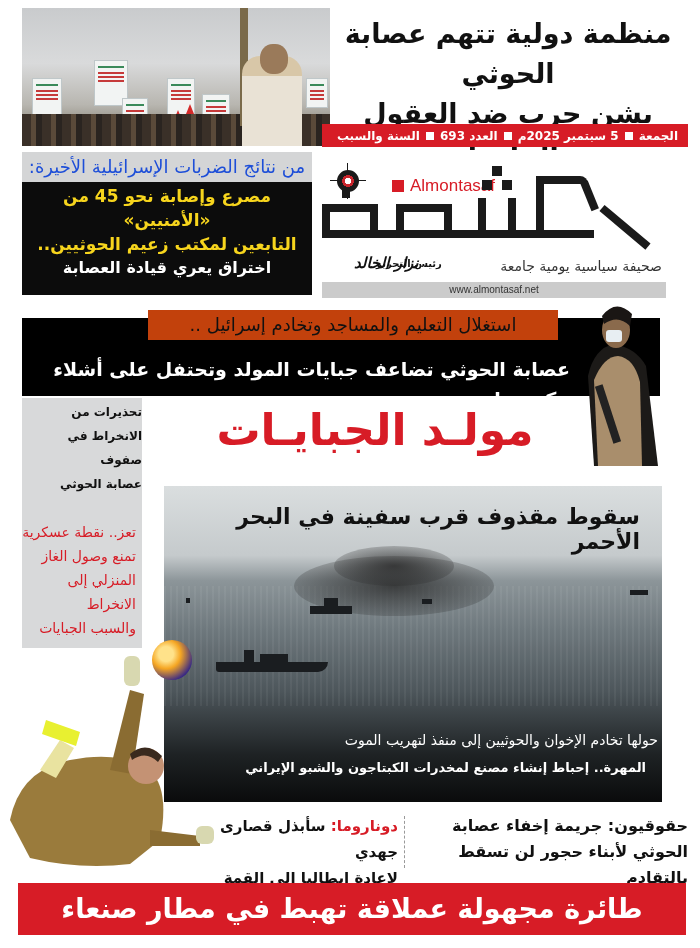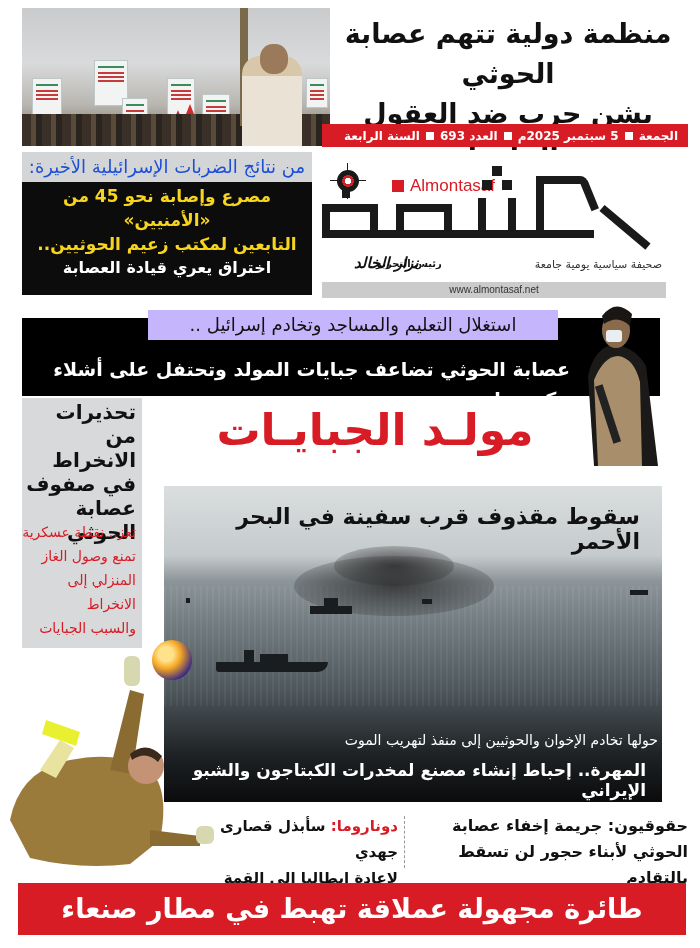--- a/index.html
+++ b/index.html
@@ -40,52 +40,52 @@
     
     #masthead { left: 318px; top: 150px; width: 372px; height: 150px; background: #fff; }
     #logo-en { left: 410px; top: 176px; color: #d71c26; font-family: "Liberation Sans", sans-serif; font-size: 17px; }
     #logo-en-sq { left: 392px; top: 180px; width: 12px; height: 12px; background: #d71c26; }
     #logo-ar { left: 322px; top: 190px; width: 346px; height: 62px; }
     .lg { position: absolute; background: #1a1a1a; }
     #target-icon { left: 337px; top: 170px; width: 22px; height: 22px; border-radius: 50%;
       border: 3px solid #1a1a1a; background: radial-gradient(circle, #fff 0 3px, #c8242c 3px 6px, #1a1a1a 6px); }
     #target-cross-h { left: 330px; top: 180px; width: 36px; height: 1px; background: #1a1a1a; }
     #target-cross-v { left: 347px; top: 163px; width: 1px; height: 36px; background: #1a1a1a; }
-    #tagline { right: 38px; top: 258px; font-size: 11px; color: #333; }
+    #tagline { right: 38px; top: 258px; font-size: 14px; color: #333; }
     #editor-label { left: 376px; top: 258px; font-size: 10px; font-weight: bold; color: #111; }
     #editor-name { left: 322px; top: 254px; font-size: 15px; font-style: italic; font-weight: bold; color: #111; font-family: "DejaVu Serif", serif; margin-left: 32px; }
     #website { left: 322px; top: 282px; width: 344px; height: 16px; background: #cbcbcb;
       font-family: "Liberation Sans", sans-serif; font-size: 10px; text-align: center; line-height: 16px; color: #333; }
 
     
     #mawlid-black { left: 22px; top: 318px; width: 638px; height: 78px; background: #000; }
-    #mawlid-kicker { left: 148px; top: 310px; width: 410px; height: 30px; background: #c4b5fd;
+    #mawlid-kicker { left: 148px; top: 310px; width: 410px; height: 30px; background: #c2410c;
       font-size: 18px; line-height: 30px; text-align: center; color: #111; }
     #mawlid-sub { left: 30px; top: 354px; width: 540px; text-align: right; color: #fff; font-size: 19px; font-weight: bold; line-height: 30px; }
     #fighter { left: 574px; top: 296px; width: 86px; height: 170px; }
     #mawlid-title { left: 178px; top: 400px; width: 394px; text-align: center; color: #d71c26;
       font-size: 44px; font-weight: bold; line-height: 60px; letter-spacing: 2px; }
 
     
     #left-col { left: 22px; top: 398px; width: 120px; height: 250px; background: #d8d9da; }
-    #warnings { left: 22px; top: 400px; width: 120px; text-align: right; padding-right: 6px;
-      font-size: 20px; font-weight: bold; line-height: 24px; color: #111; }
+    #warnings { left: 22px; top: 400px; width: 120px; text-align: right; 
+      font-size: 12px; font-weight: bold; line-height: 24px; color: #111; }
     #taiz { left: 22px; top: 520px; width: 120px; text-align: right; padding-right: 6px;
       font-size: 14px; font-weight: normal; line-height: 24px; color: #d71c26; }
 
     
     #sea-photo { left: 164px; top: 486px; width: 498px; height: 316px;
       background: linear-gradient(180deg, #dadedf 0%, #c5cacc 22%, #8c9599 30%, #6f797e 45%, #4d565b 65%, #1e2224 85%, #0a0b0c 100%); overflow: hidden; }
     .sparkle { position: absolute; left: 0; right: 0; top: 100px; height: 120px;
       background: repeating-linear-gradient(90deg, rgba(255,255,255,0.05) 0 2px, transparent 2px 6px); }
     #red-sea-headline { right: 22px; top: 18px; position: absolute; color: #111; font-size: 22px; font-weight: bold; }
     .ship { position: absolute; background: #1a1d20; }
     .smoke { position: absolute; border-radius: 50%; background: radial-gradient(ellipse, rgba(40,40,40,0.8), rgba(80,80,80,0)); }
     #mahra-kicker { position: absolute; right: 4px; top: 246px; color: #fff; font-size: 14px; }
-    #mahra-headline { position: absolute; right: 16px; top: 274px; color: #fff; font-size: 17px; font-weight: bold; }
+    #mahra-headline { position: absolute; right: 16px; top: 274px; color: #fff; font-size: 13px; font-weight: bold; }
 
     
     #ball { left: 152px; top: 640px; width: 40px; height: 40px; border-radius: 50%;
       background: radial-gradient(circle at 35% 35%, #ffe28a 0 20%, #f5a623 40%, #3b2a84 75%, #1e1450 100%); }
 
     
     #keeper { left: 0px; top: 650px; width: 220px; height: 220px; }
 
     
     #rights-story { left: 400px; top: 813px; width: 288px; text-align: right; font-size: 16px; font-weight: bold; line-height: 26px; color: #111; }
@@ -120,21 +120,21 @@
   <div>بشن حرب ضد العقول والجامعات</div>
 </div>
 
 <div id="date-bar" class="abs">
   <span>الجمعة</span>
   <span class="sq"></span>
   <span>5 سبتمبر 2025م</span>
   <span class="sq"></span>
   <span>العدد 693</span>
   <span class="sq"></span>
-  <span>السنة الرابعة</span>
+  <span>السنة والسبب</span>
 </div>
 
 <div id="strikes-label" class="abs">من نتائج الضربات الإسرائيلية الأخيرة:</div>
 <div id="strikes-box" class="abs">
   <div class="y">مصرع وإصابة نحو 45 من «الأمنيين»</div>
   <div class="y">التابعين لمكتب زعيم الحوثيين..</div>
   <div class="w">اختراق يعري قيادة العصابة</div>
 </div>
 
 <div id="masthead" class="abs"></div>

